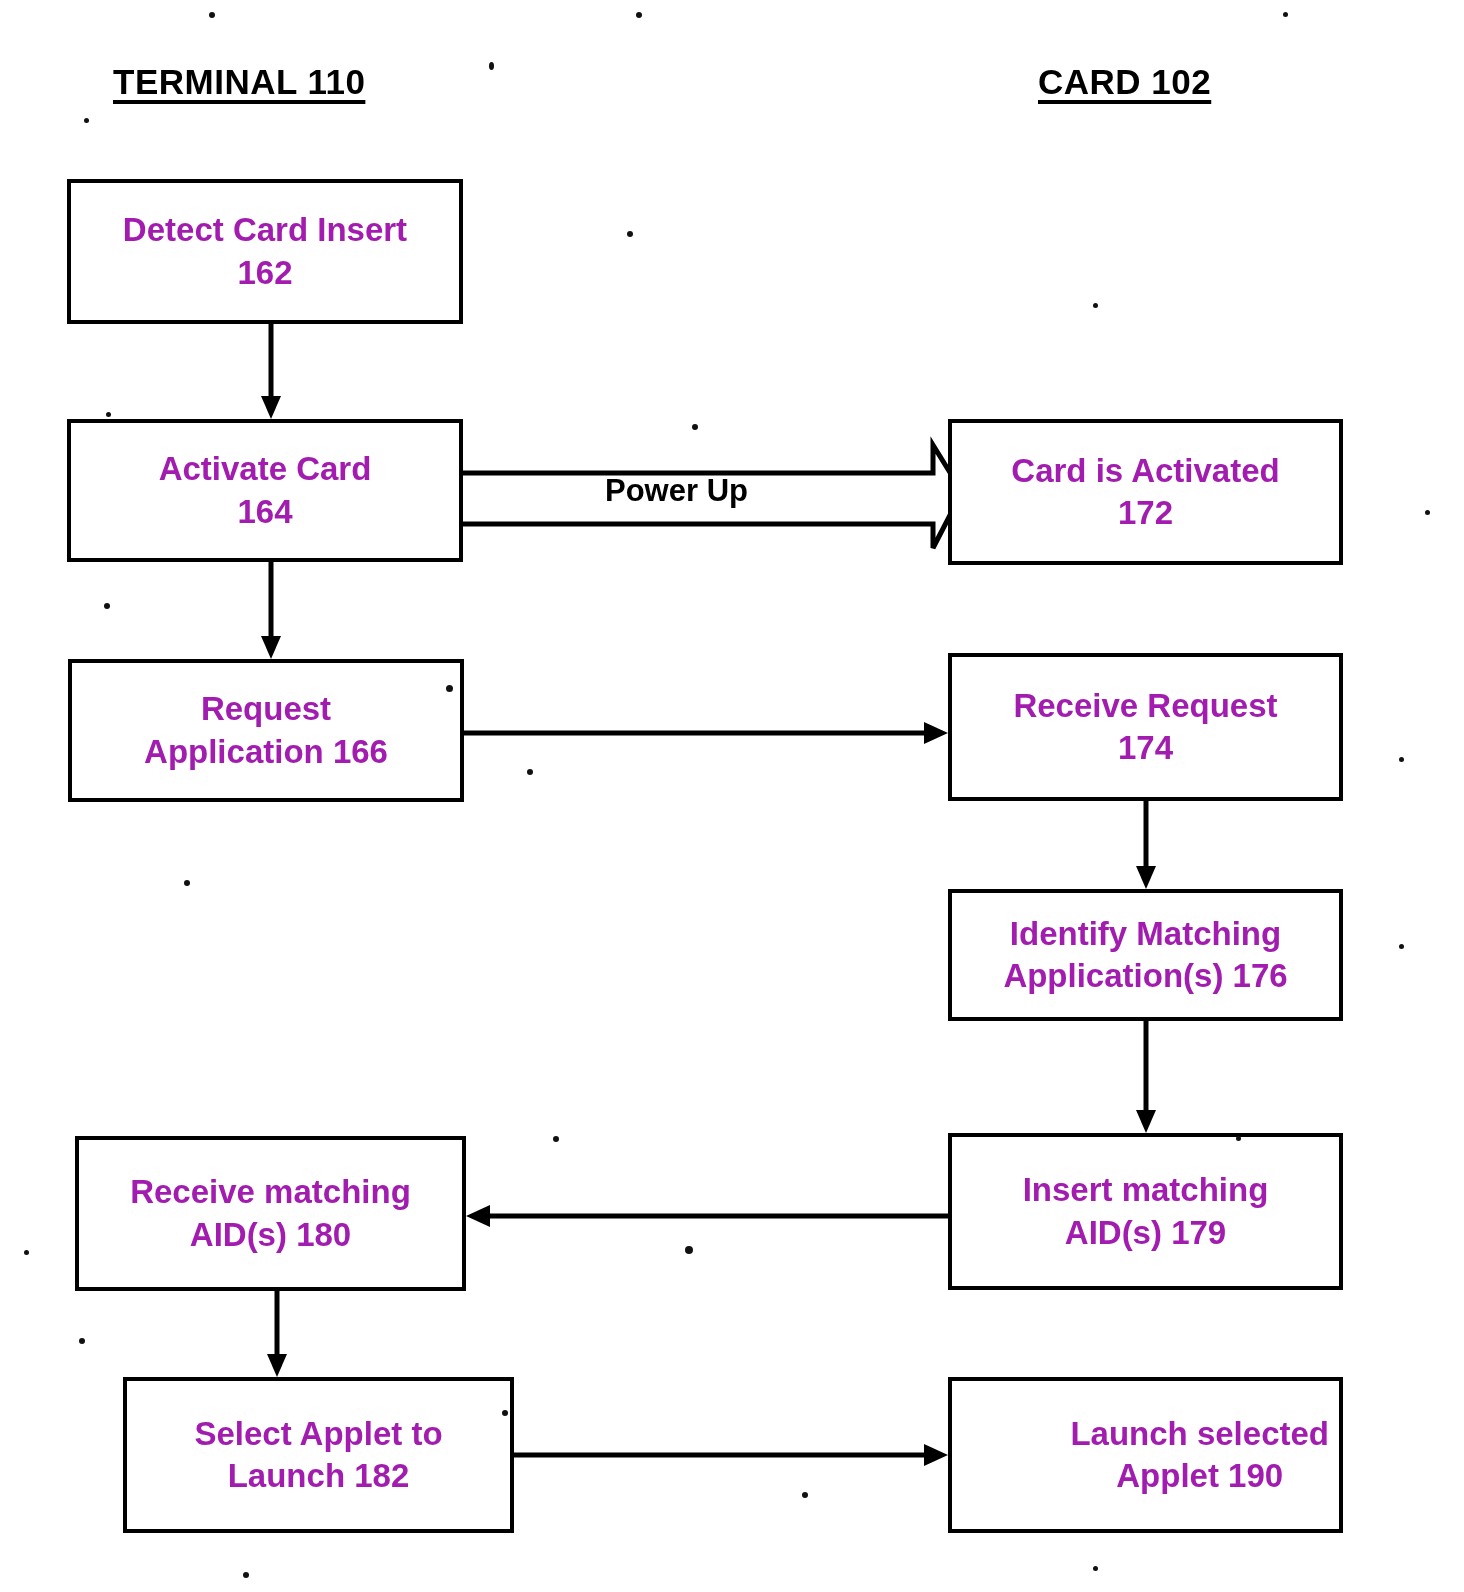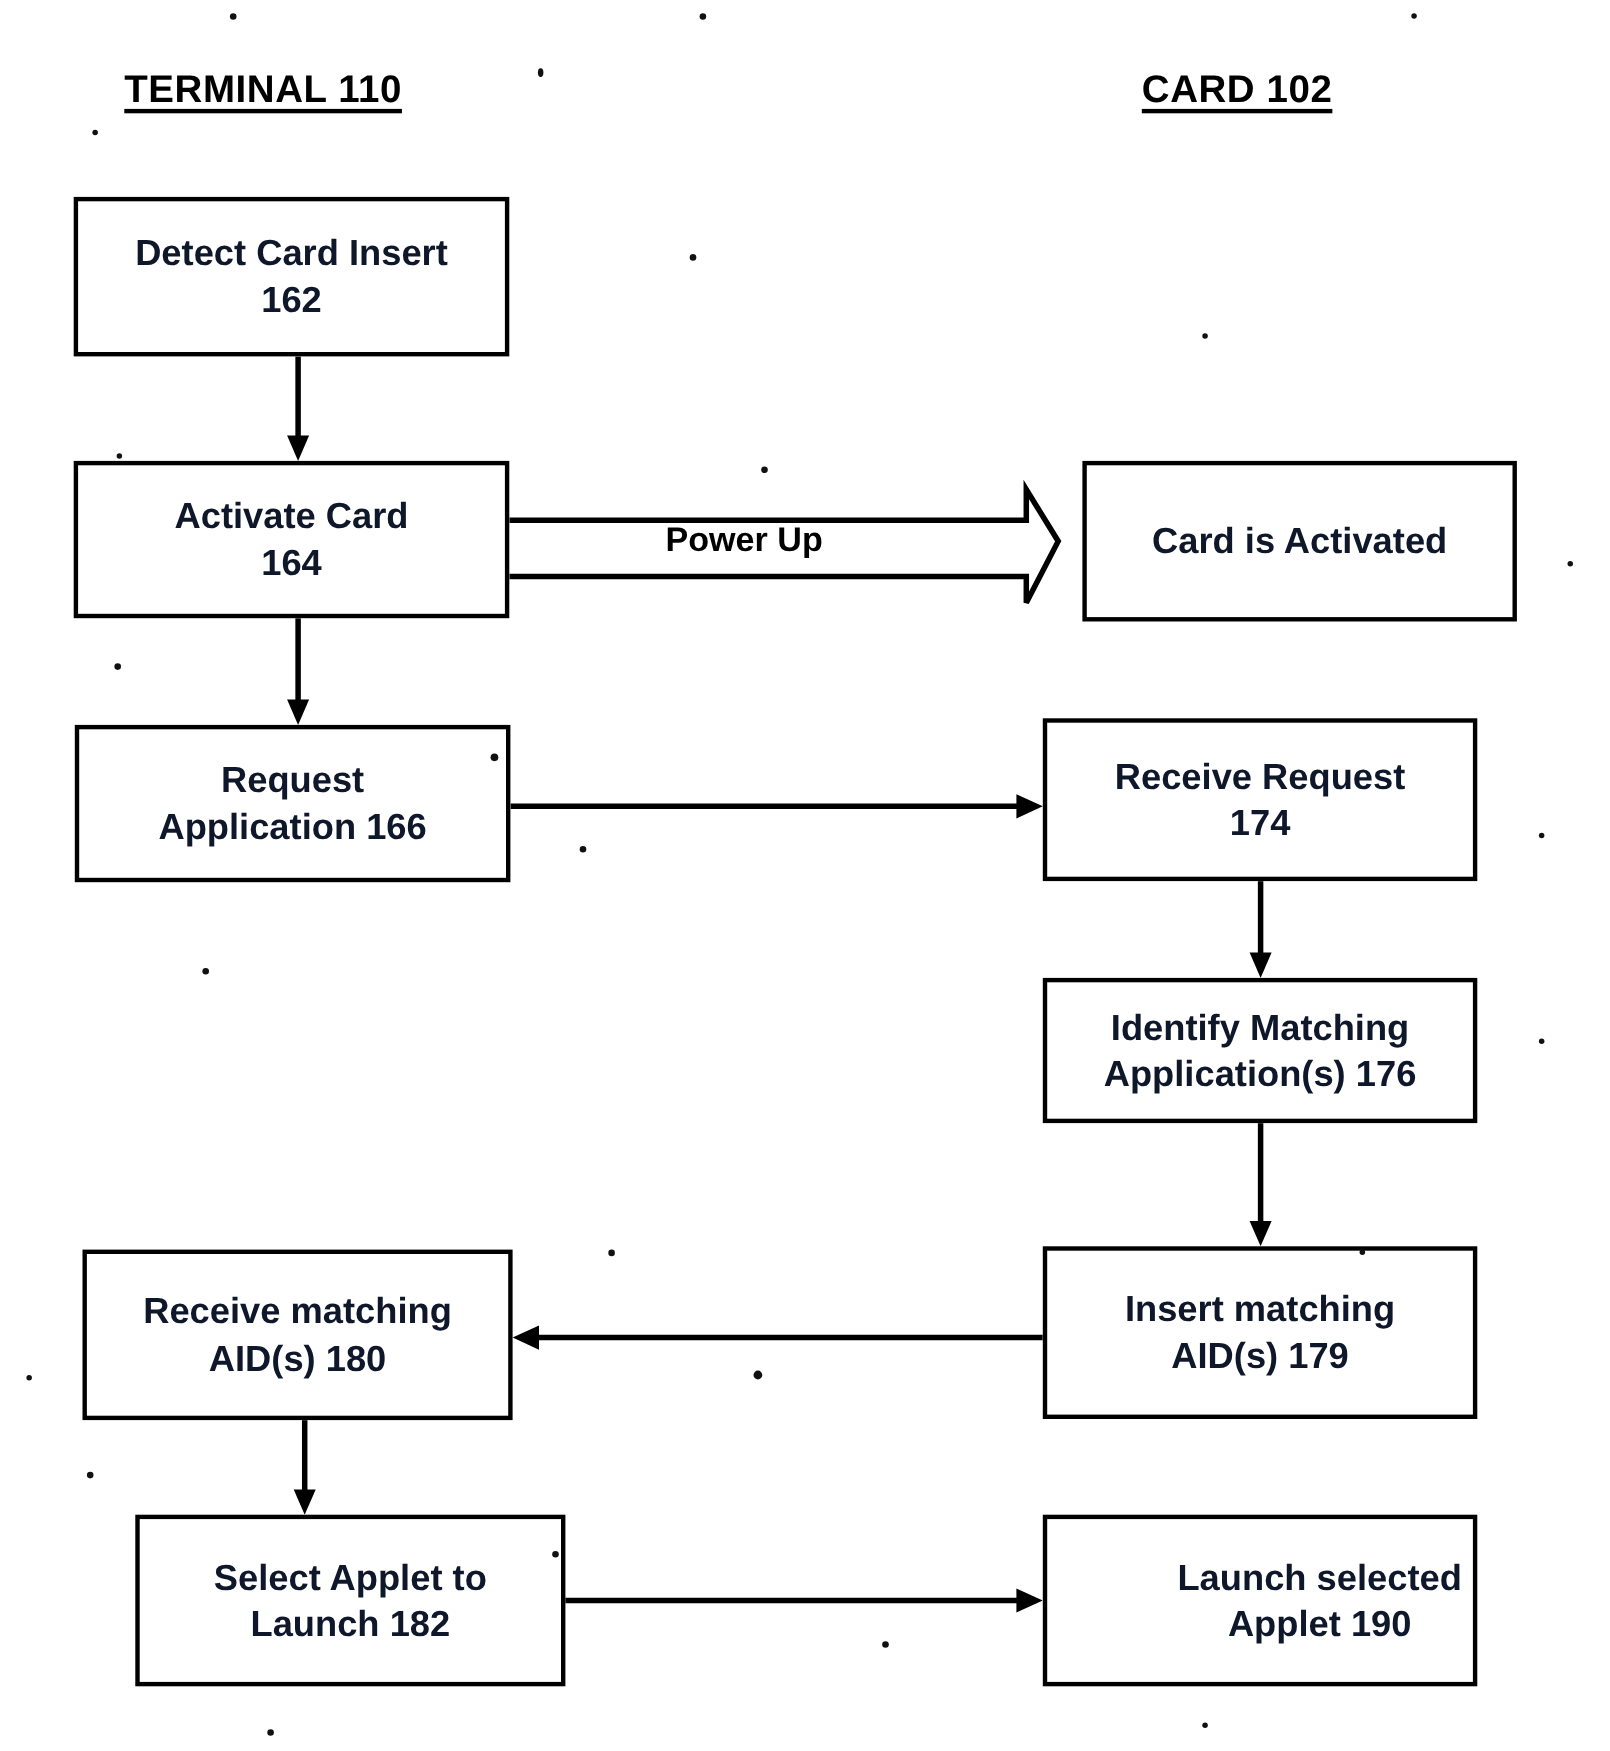--- a/index.html
+++ b/index.html
@@ -34,37 +34,37 @@
   
   .node {
     position: absolute;
     box-sizing: border-box;
     border: 4px solid #000000;
     background: #ffffff;
     display: flex;
     align-items: center;
     justify-content: center;
     text-align: center;
-    color: #0f172a;
+    color: #a21caf;
     font-size: 33px;
     font-weight: bold;
     line-height: 1.28;
     padding: 2px 10px;
   }
   .node span { display: block; }
 
   
   #node-162 { left: 67px;  top: 179px;  width: 396px; height: 145px; }
   #node-164 { left: 67px;  top: 419px;  width: 396px; height: 143px; }
   #node-166 { left: 68px;  top: 659px;  width: 396px; height: 143px; }
   #node-180 { left: 75px;  top: 1136px; width: 391px; height: 155px; }
   #node-182 { left: 77px;  top: 1377px; width: 391px; height: 156px; margin-left: 46px; }
 
   
-  #node-172 { left: 984px; top: 419px;  width: 395px; height: 146px; text-align: center; }
+  #node-172 { left: 948px; top: 419px;  width: 395px; height: 146px; text-align: center; }
   #node-174 { left: 948px; top: 653px;  width: 395px; height: 148px; }
   #node-176 { left: 948px; top: 889px;  width: 395px; height: 132px; align-items: center; }
   #node-179 { left: 948px; top: 1133px; width: 395px; height: 157px; }
   #node-182r{ left: 948px; top: 1377px; width: 395px; height: 156px; justify-content: flex-end; }
 
   
   #wires {
     position: absolute;
     left: 0; top: 0;
     width: 1464px;
@@ -178,20 +178,21 @@
   <div class="node" id="node-182">
     <div>
       <span>Select Applet to</span>
       <span>Launch 182</span>
     </div>
   </div>
 
   <div class="node" id="node-172">
     <div>
       <span>Card is Activated</span>
+      <span>172</span>
     </div>
   </div>
 
   <div class="node" id="node-174">
     <div>
       <span>Receive Request</span>
       <span>174</span>
     </div>
   </div>
 

